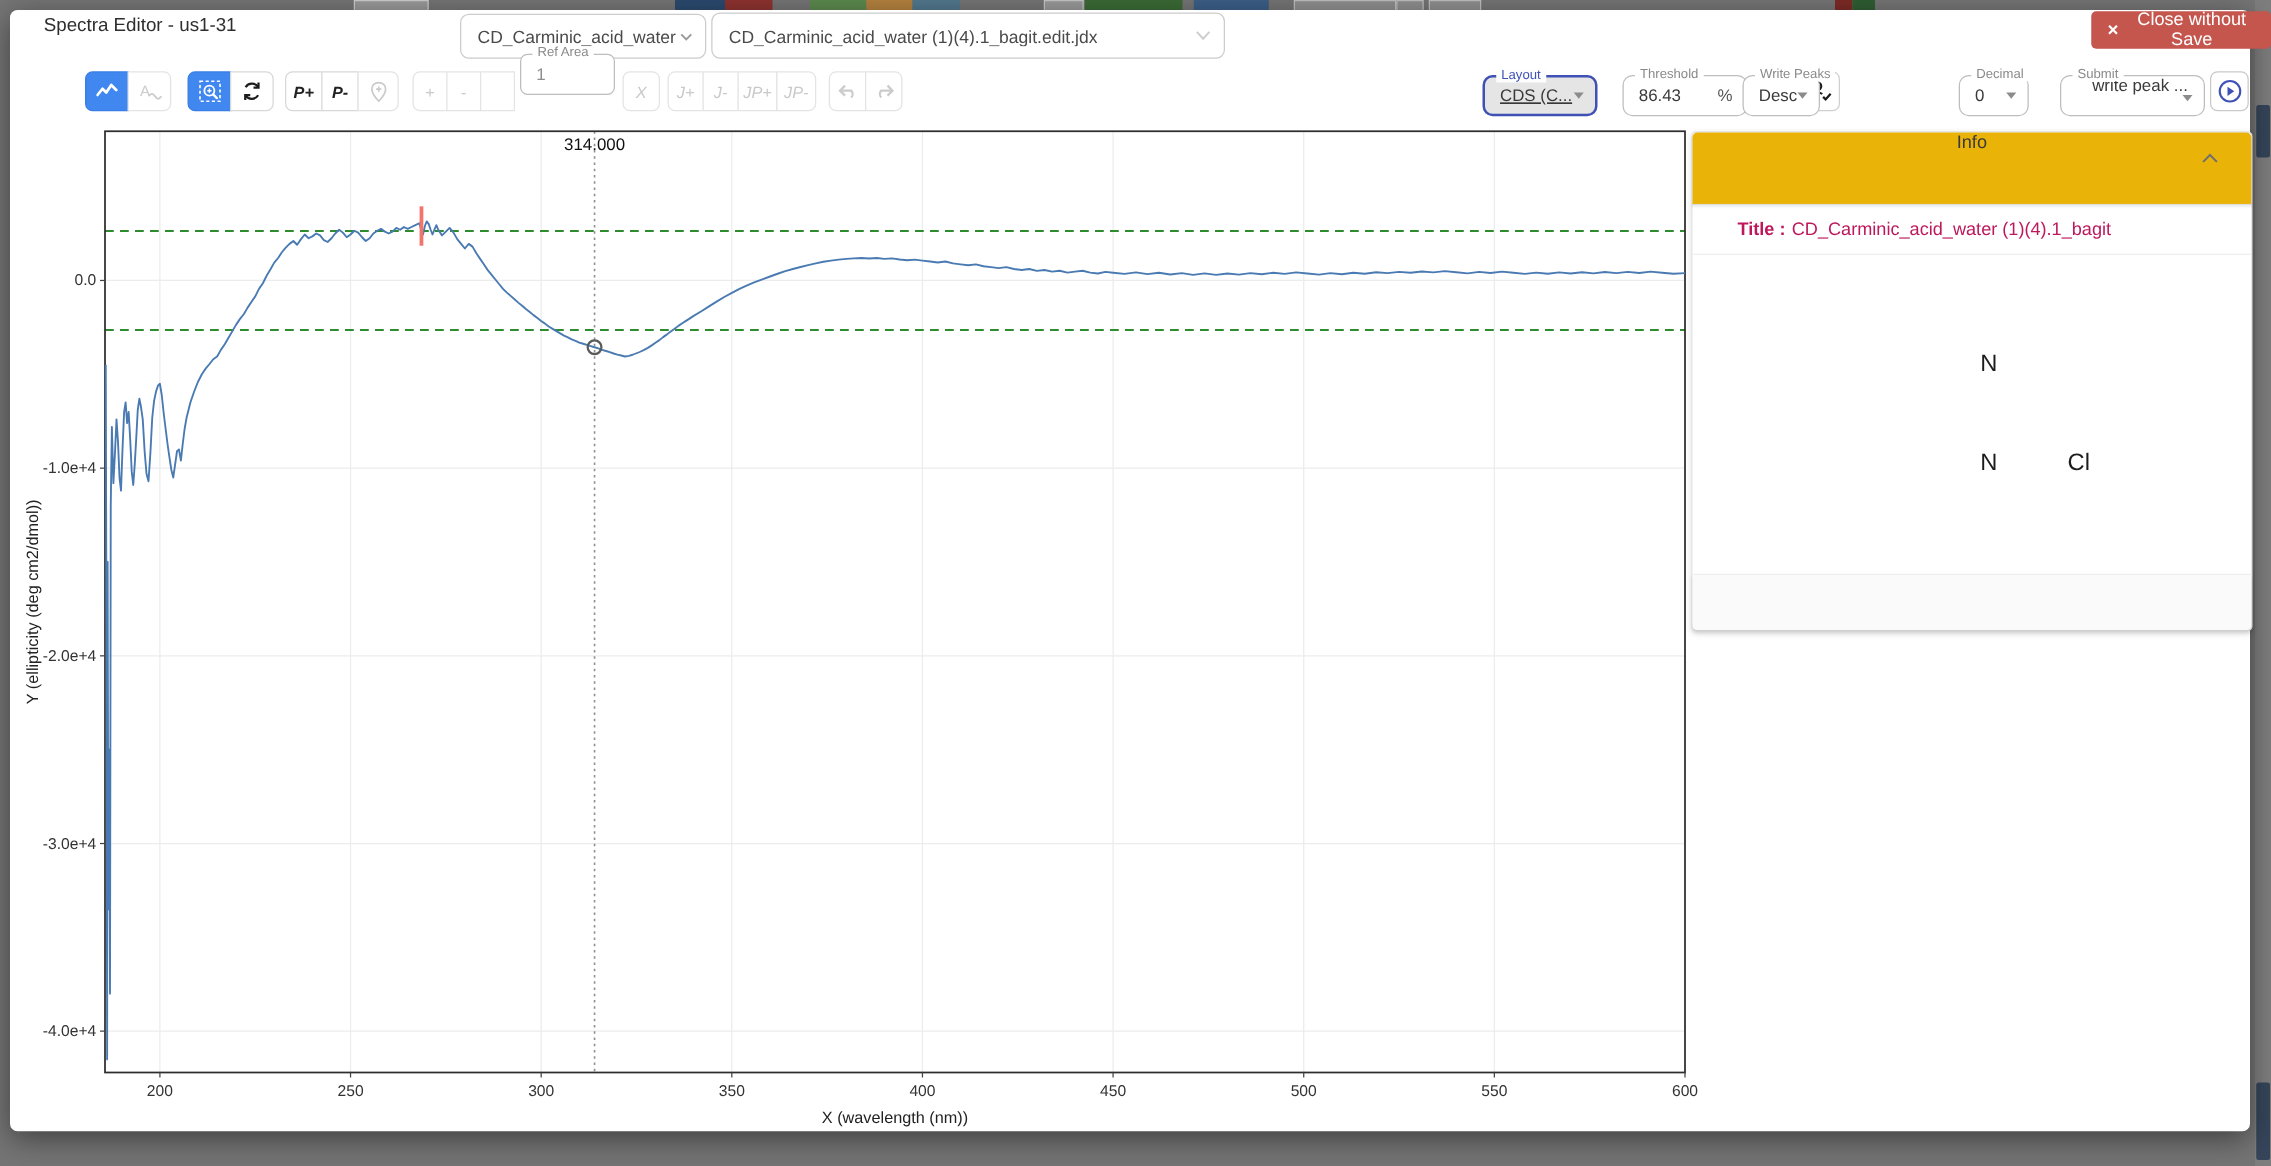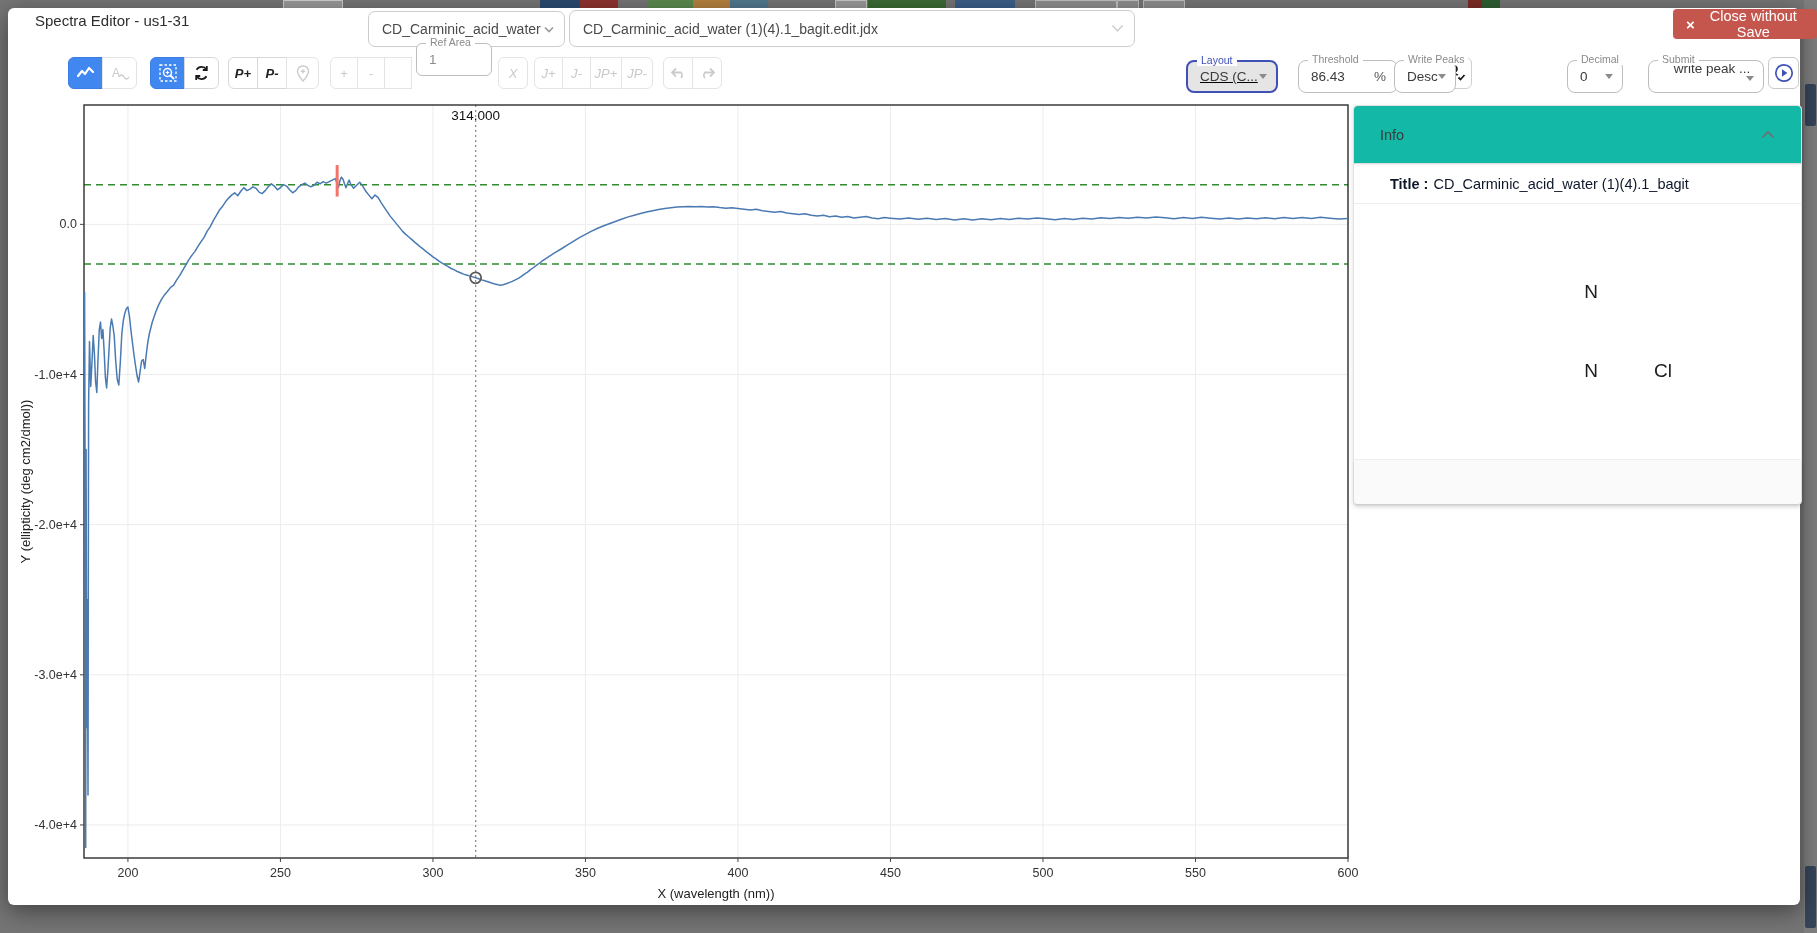--- a/index.html
+++ b/index.html
@@ -68,28 +68,28 @@
   
   #chart{position:absolute;left:0;top:0;z-index:1;}
   #chart text{font-family:"Liberation Sans",sans-serif;}
   
   #info-panel{
     position:absolute;left:1353px;top:105px;width:447px;z-index:3;
     background:#fff;border:1px solid #e3e3e3;border-radius:4px;
     box-shadow:0 2px 5px rgba(0,0,0,.12);
   }
   #info-header{
-    height:57px;background:#14b8a6;border-bottom:1px solid #ddd;border-radius:4px 4px 0 0;
-    display:flex;align-items:center;padding:0 26px;box-shadow:0 1px 2px rgba(0,0,0,.08);
+    height:57px;background:#eab308;border-bottom:1px solid #ddd;border-radius:4px 4px 0 0;
+    display:flex;align-items:center;padding:0 26px;box-shadow:0 1px 2px rgba(0,0,0,.08);flex-direction:column;
   }
   #info-header .t{font-size:14.5px;color:#3a3a3a;}
   #info-header svg{margin-left:auto;}
   #info-title-row{
     height:39px;border-bottom:1px solid #eee;display:flex;align-items:center;
-    padding:0 36px;font-size:14.5px;color:#0f172a;white-space:nowrap;overflow:hidden;
+    padding:0 36px;font-size:14.5px;color:#be185d;white-space:nowrap;overflow:hidden;
   }
   #info-title-row b{margin-right:5px;}
   #molecule{position:relative;height:255px;border-bottom:1px solid #eee;}
   #molecule .atom{position:absolute;transform:translate(-50%,-50%);font-size:19px;color:#1c1c1c;}
   #info-footer{height:44px;background:#fafafa;border-radius:0 0 4px 4px;box-shadow:0 2px 3px rgba(0,0,0,.10);}
   
   .icn{display:block;}
 </style>
 </head>
 <body>
@@ -119,21 +119,21 @@
 
 <div class="combo" style="left:368px;top:11px;width:197px;height:36px;">
   <span class="val">CD_Carminic_acid_water</span>
   <span class="arrow">
     <svg class="icn" width="10" height="7" viewBox="0 0 10 7">
         <path d="M1 1.5 L5 5.5 L9 1.5" fill="none" stroke="#9a9a9a" stroke-width="1.6"></path>
       </svg>
   </span>
 </div>
 
-<div class="combo" style="left:569px;top:10px;width:566px;height:37px;">
+<div class="combo" style="left:569px;top:10px;width:411px;height:37px;">
   <span class="val">CD_Carminic_acid_water (1)(4).1_bagit.edit.jdx</span>
   <span class="arrow">
     <svg class="icn" width="13" height="9" viewBox="0 0 13 9">
         <path d="M1.5 1.5 L6.5 7 L11.5 1.5" fill="none" stroke="#cdcdcd" stroke-width="1.5"></path>
       </svg>
   </span>
 </div>
 
 <button id="close-btn">
   <span class="x">×</span>

